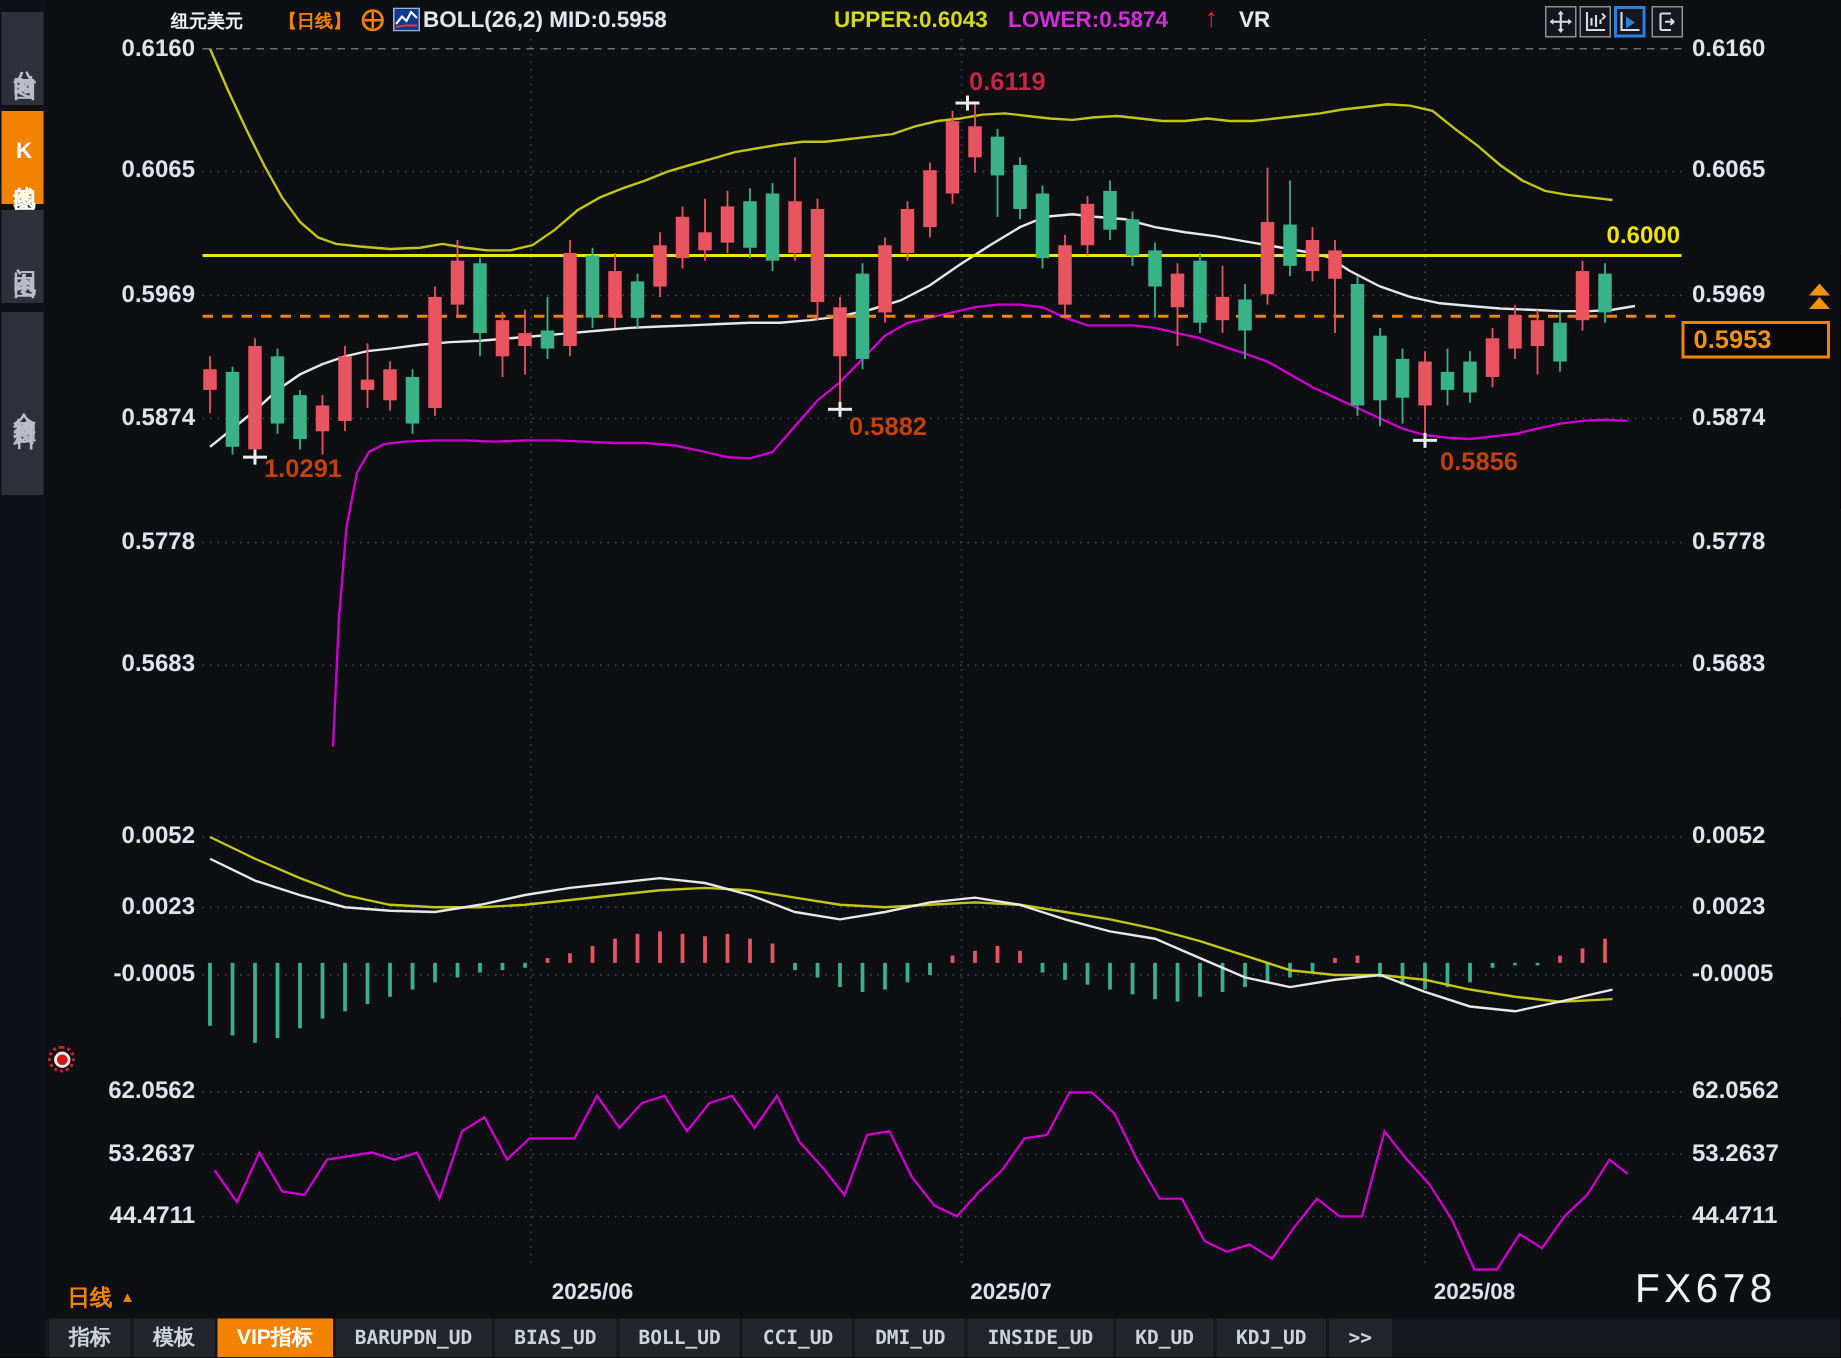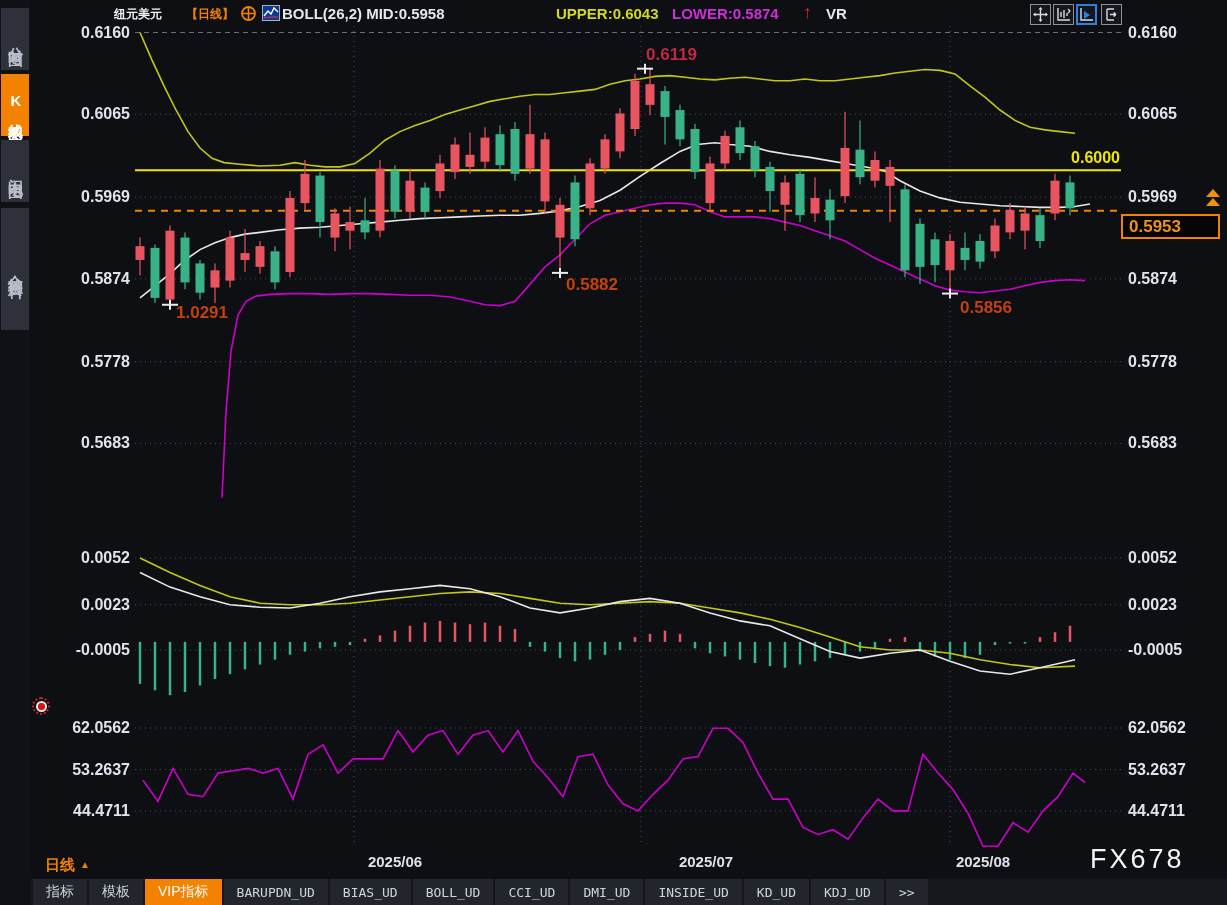--- a/index.html
+++ b/index.html
@@ -45,21 +45,21 @@
   .ind-hdr .m{color:#d02fd8;margin-left:14px;}
   
   .xlabel{position:absolute;top:853px;font-size:15px;font-weight:700;color:#dde1ea;transform:translateX(-50%);}
   .period-sel{position:absolute;left:45px;top:856px;font-size:15px;font-weight:700;color:#f28200;}
   .period-sel .ar{font-size:10px;vertical-align:2px;margin-left:5px;}
   .watermark{position:absolute;left:1090px;top:844px;font-size:27px;font-weight:400;
              color:#f2f4f8;letter-spacing:3px;}
   
   .bottom-bar{position:absolute;left:30px;right:0;bottom:0;height:26px;background:#15171c;
               display:flex;gap:2px;align-items:stretch;padding-left:3px;box-sizing:border-box;}
-  .btab{background:#22252c;color:#ced3db;font-size:14px;font-weight:400;display:flex;
+  .btab{background:#22252c;color:#ced3db;font-size:14px;font-weight:700;display:flex;
         align-items:center;padding:0 13px;white-space:nowrap;}
   .btab.mono{font-family:"DejaVu Sans Mono",monospace;font-size:13px;}
   .btab.active{background:#f28200;color:#ffffff;}
   .rec-icon{position:absolute;left:32px;top:697px;width:18px;height:18px;border:2px dotted #cc2525;
             border-radius:50%;box-sizing:border-box;display:flex;align-items:center;justify-content:center;}
   .rec-icon .dot{width:7px;height:7px;border-radius:50%;background:#e01010;outline:2px solid #e8e8e8;}
   svg.chart{position:absolute;left:0;top:0;}
 </style>
 </head>
 <body>
@@ -387,21 +387,21 @@
 
   <div class="rec-icon">
       <div class="dot"></div>
     </div>
 
   <div class="period-sel">
     <span>日线</span><span class="ar">▲</span>
   </div>
   <div id="xlabels">
       <div class="xlabel" style="left: 395px;">2025/06</div>
-      <div class="xlabel" style="left: 674px; margin-left: 32px;">2025/07</div>
+      <div class="xlabel" style="left: 674px;">2025/07</div>
       <div class="xlabel" style="left: 983px;">2025/08</div>
     </div>
   <div class="watermark">FX678</div>
 
   <div class="bottom-bar" id="bottom-bar">
       <div class="btab">指标</div>
       <div class="btab">模板</div>
       <div class="btab active">VIP指标</div>
       <div class="btab mono">BARUPDN_UD</div>
       <div class="btab mono">BIAS_UD</div>

